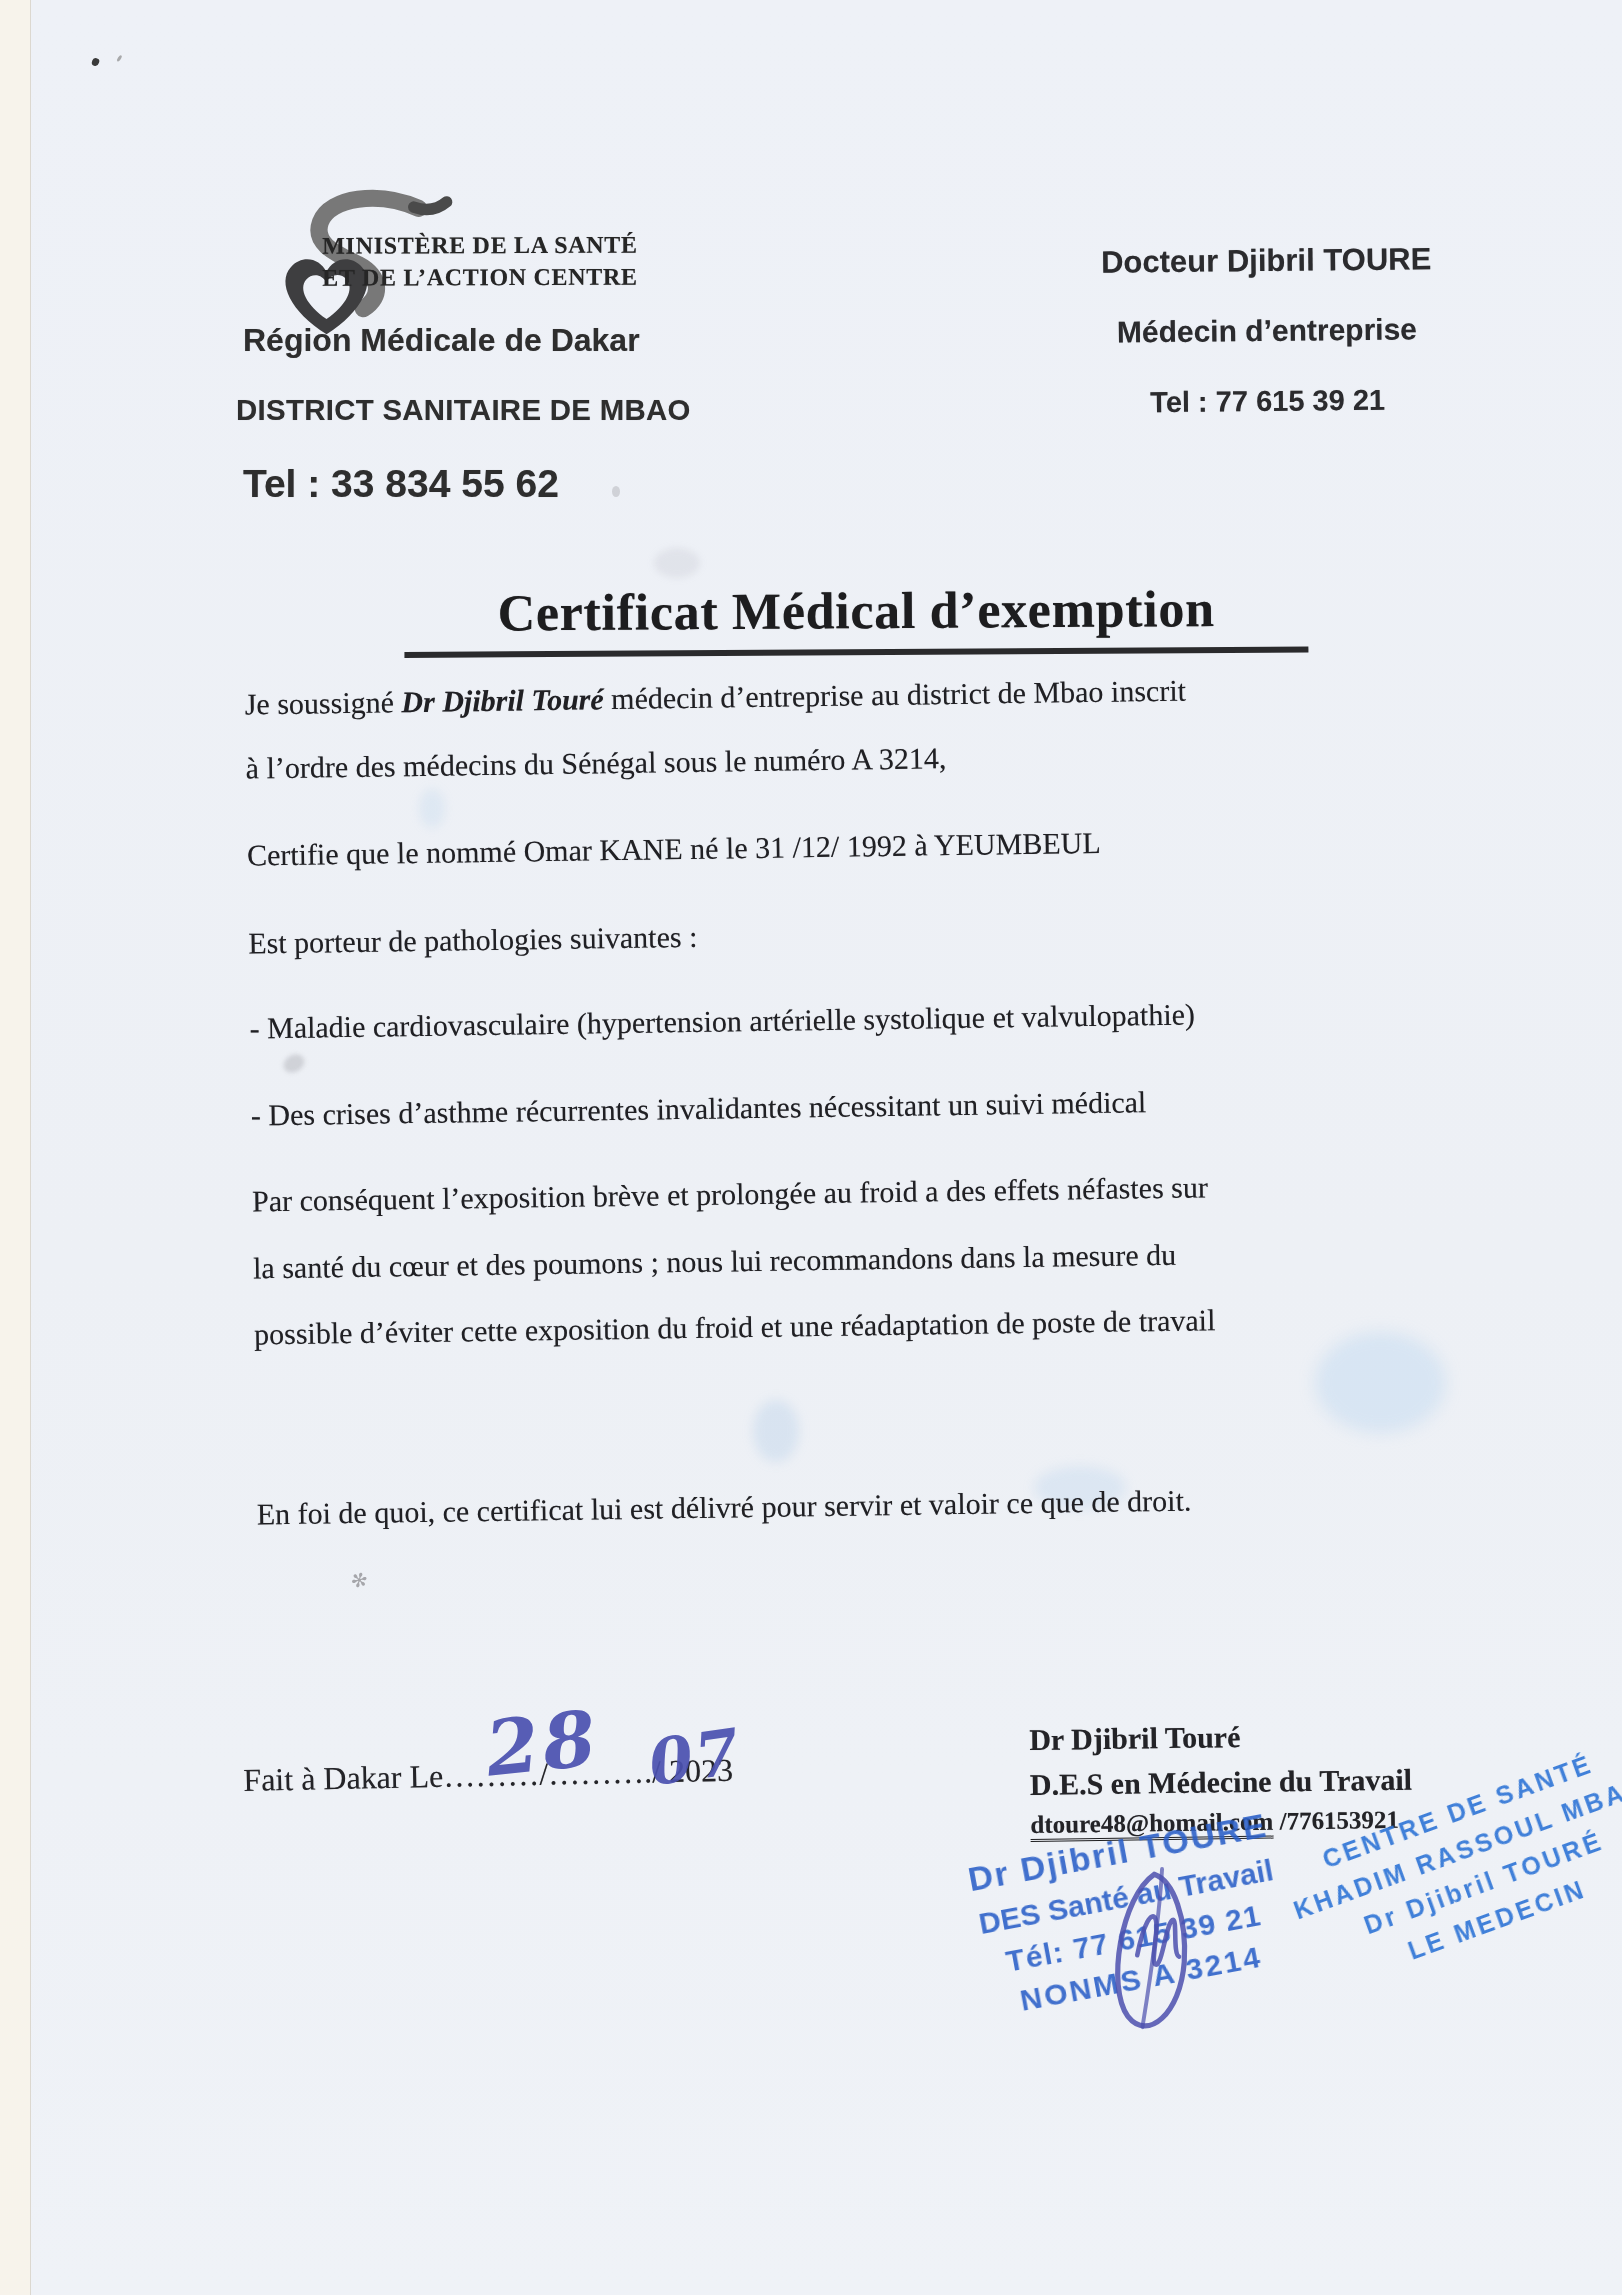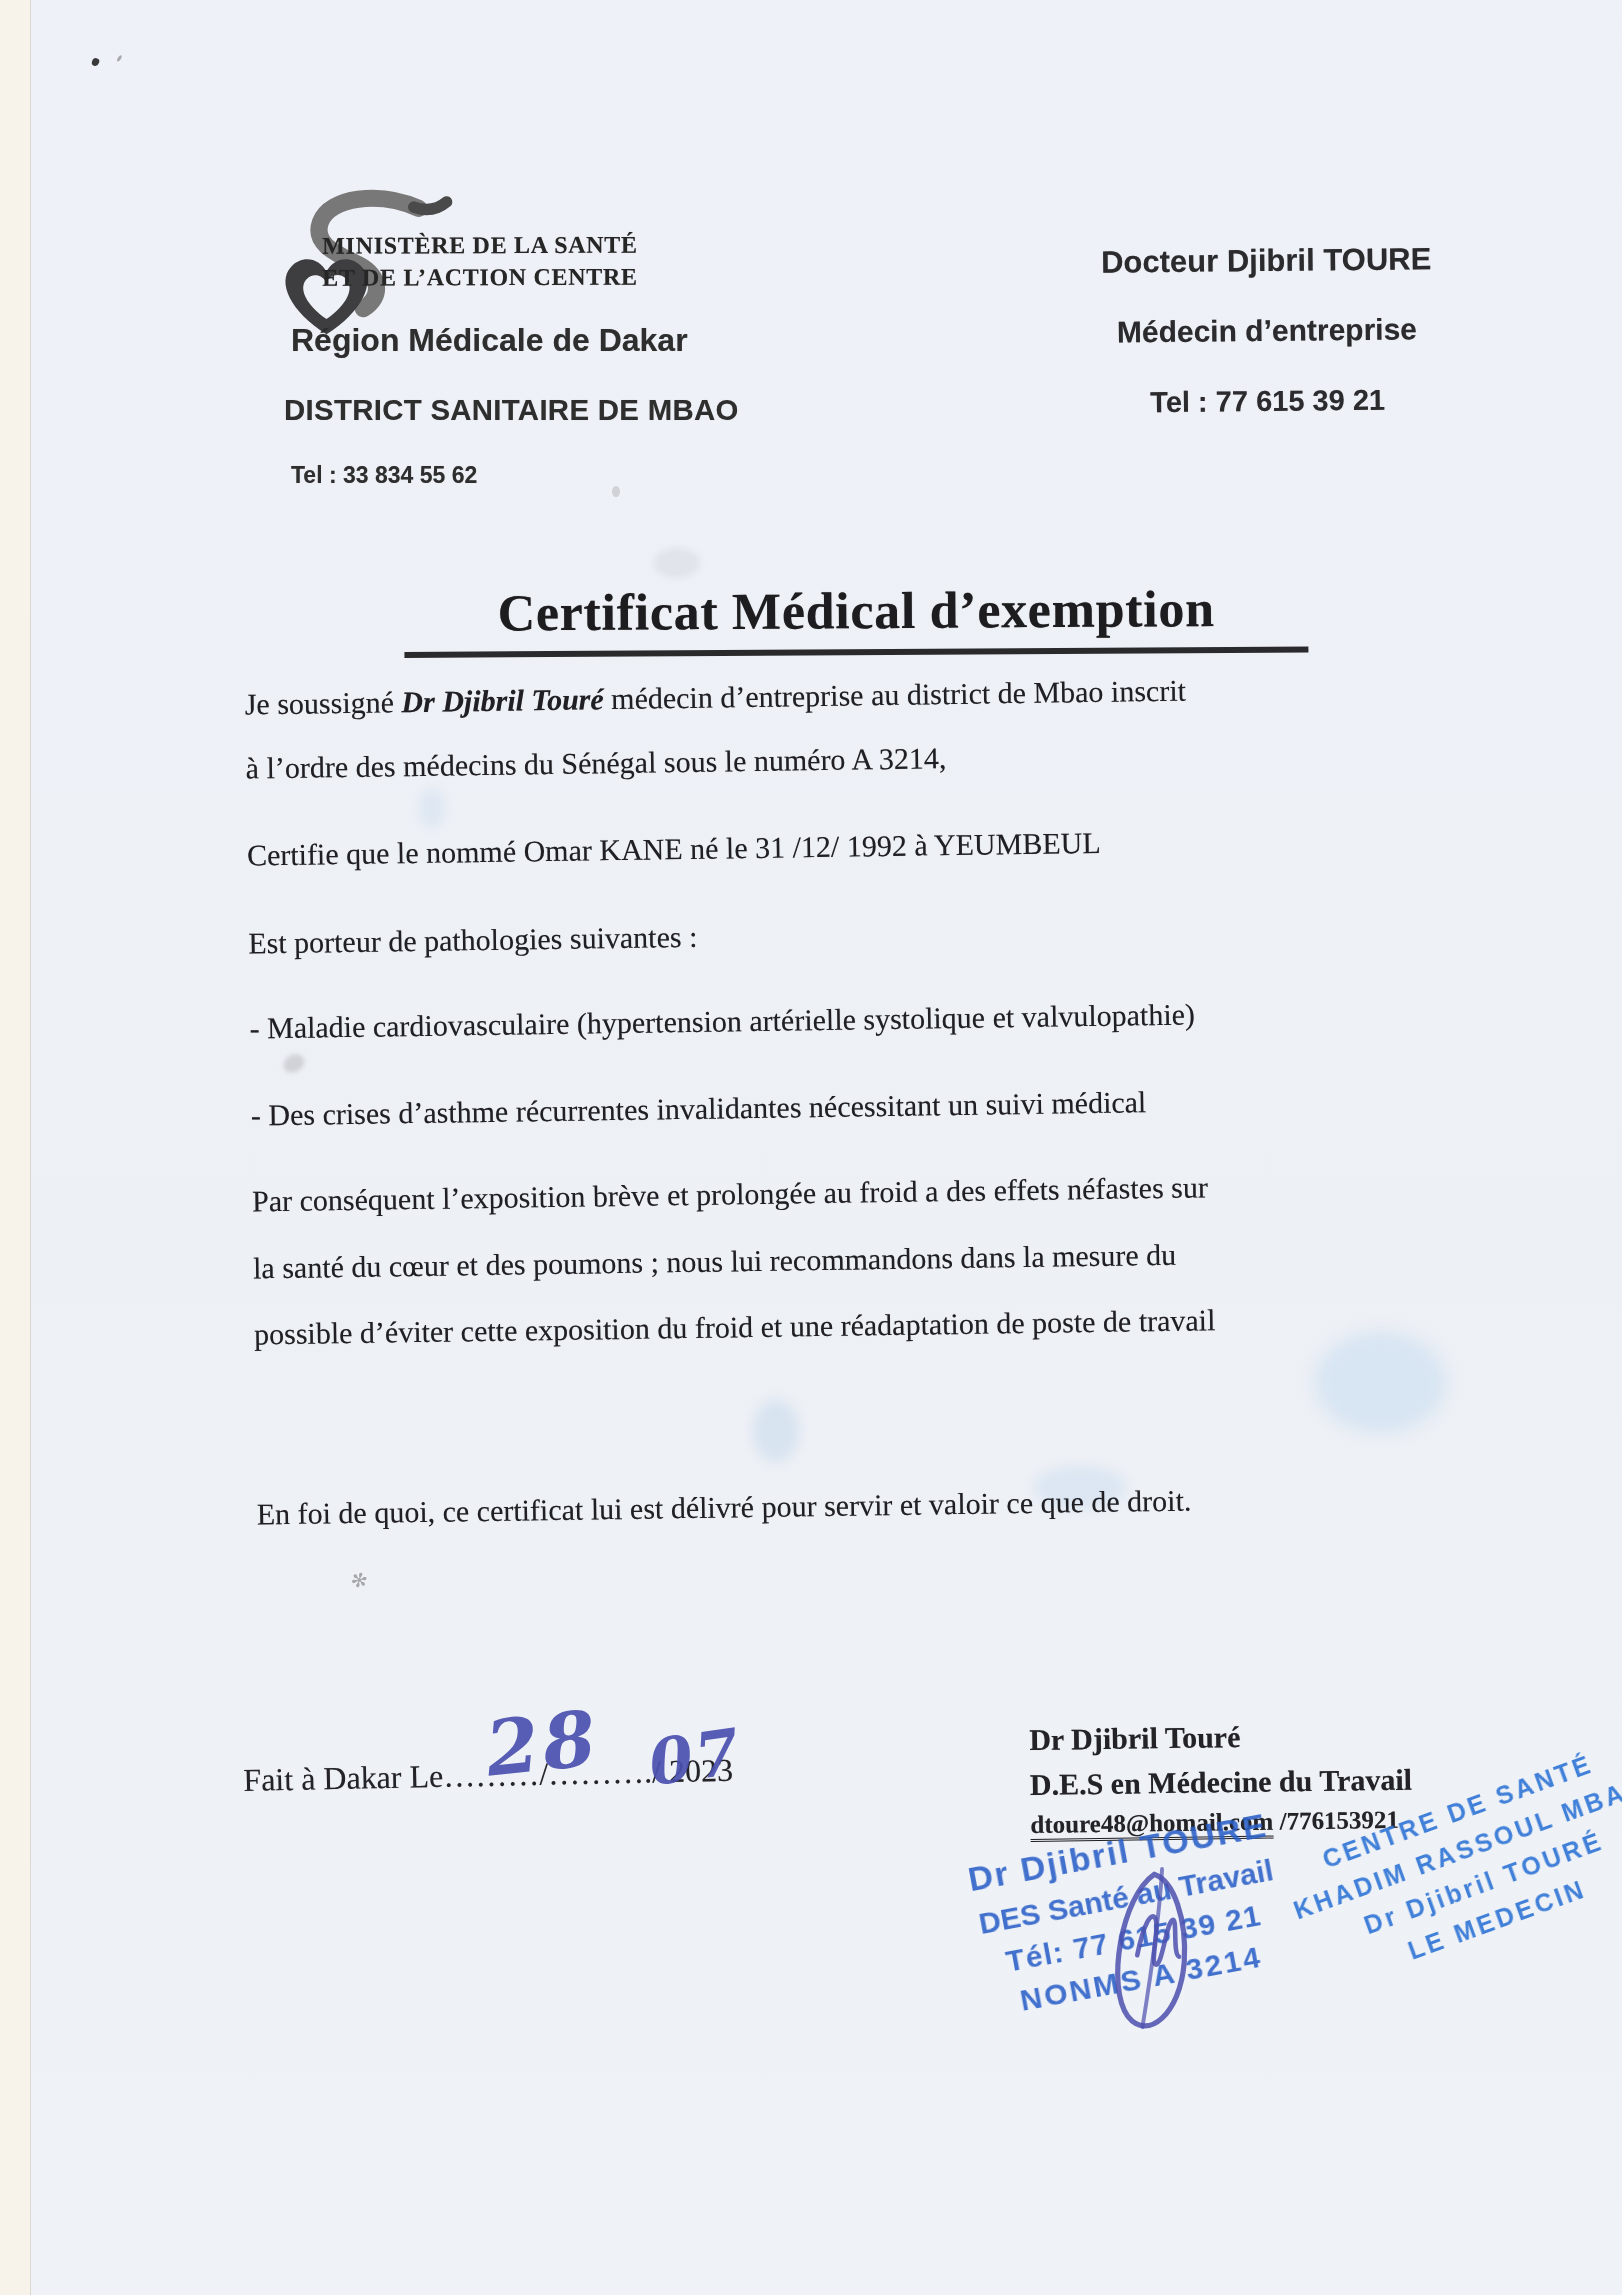--- a/index.html
+++ b/index.html
@@ -26,24 +26,24 @@
 
   
   .hdr-left{left:243px;top:185px;width:589px;transform:rotate(-0.2deg);transform-origin:left top;}
   .logo{position:absolute;left:11.8px;top:0;width:203px;height:157px;}
   .ministry{
     position:absolute;left:79px;top:46px;
     font-weight:700;font-size:24px;line-height:1.32;letter-spacing:0.7px;
     color:#262626;text-shadow:0 0 0.7px rgba(40,40,40,.4);
   }
   .sans{font-family:"Liberation Sans","DejaVu Sans",sans-serif;}
-  .hdr-line{font-weight:700;color:#2e2e2e;text-shadow:0 0 0.7px rgba(40,40,40,.35);margin-left:48px;}
+  .hdr-line{font-weight:700;color:#2e2e2e;text-shadow:0 0 0.7px rgba(40,40,40,.35);}
   .region{left:243px;top:322px;font-size:32px;}
   .district{left:236px;top:393px;font-size:29.4px;letter-spacing:0.3px;}
-  .tel-left{left:243px;top:462px;font-size:23px;}
+  .tel-left{left:243px;top:462px;font-size:39px;}
 
   .hdr-right{left:1073px;top:245px;width:386px;text-align:center;transform:rotate(-0.6deg);transform-origin:left top;}
   .hdr-right div{font-family:"Liberation Sans","DejaVu Sans",sans-serif;font-weight:700;color:#2b2b2e;text-shadow:0 0 0.7px rgba(40,40,40,.35);}
   .doc-name{font-size:31px;}
   .doc-role{font-size:30px;margin-top:35px;}
   .doc-tel{font-size:29px;margin-top:37px;}
 
   
   .title{
     left:404px;top:584px;width:904px;

